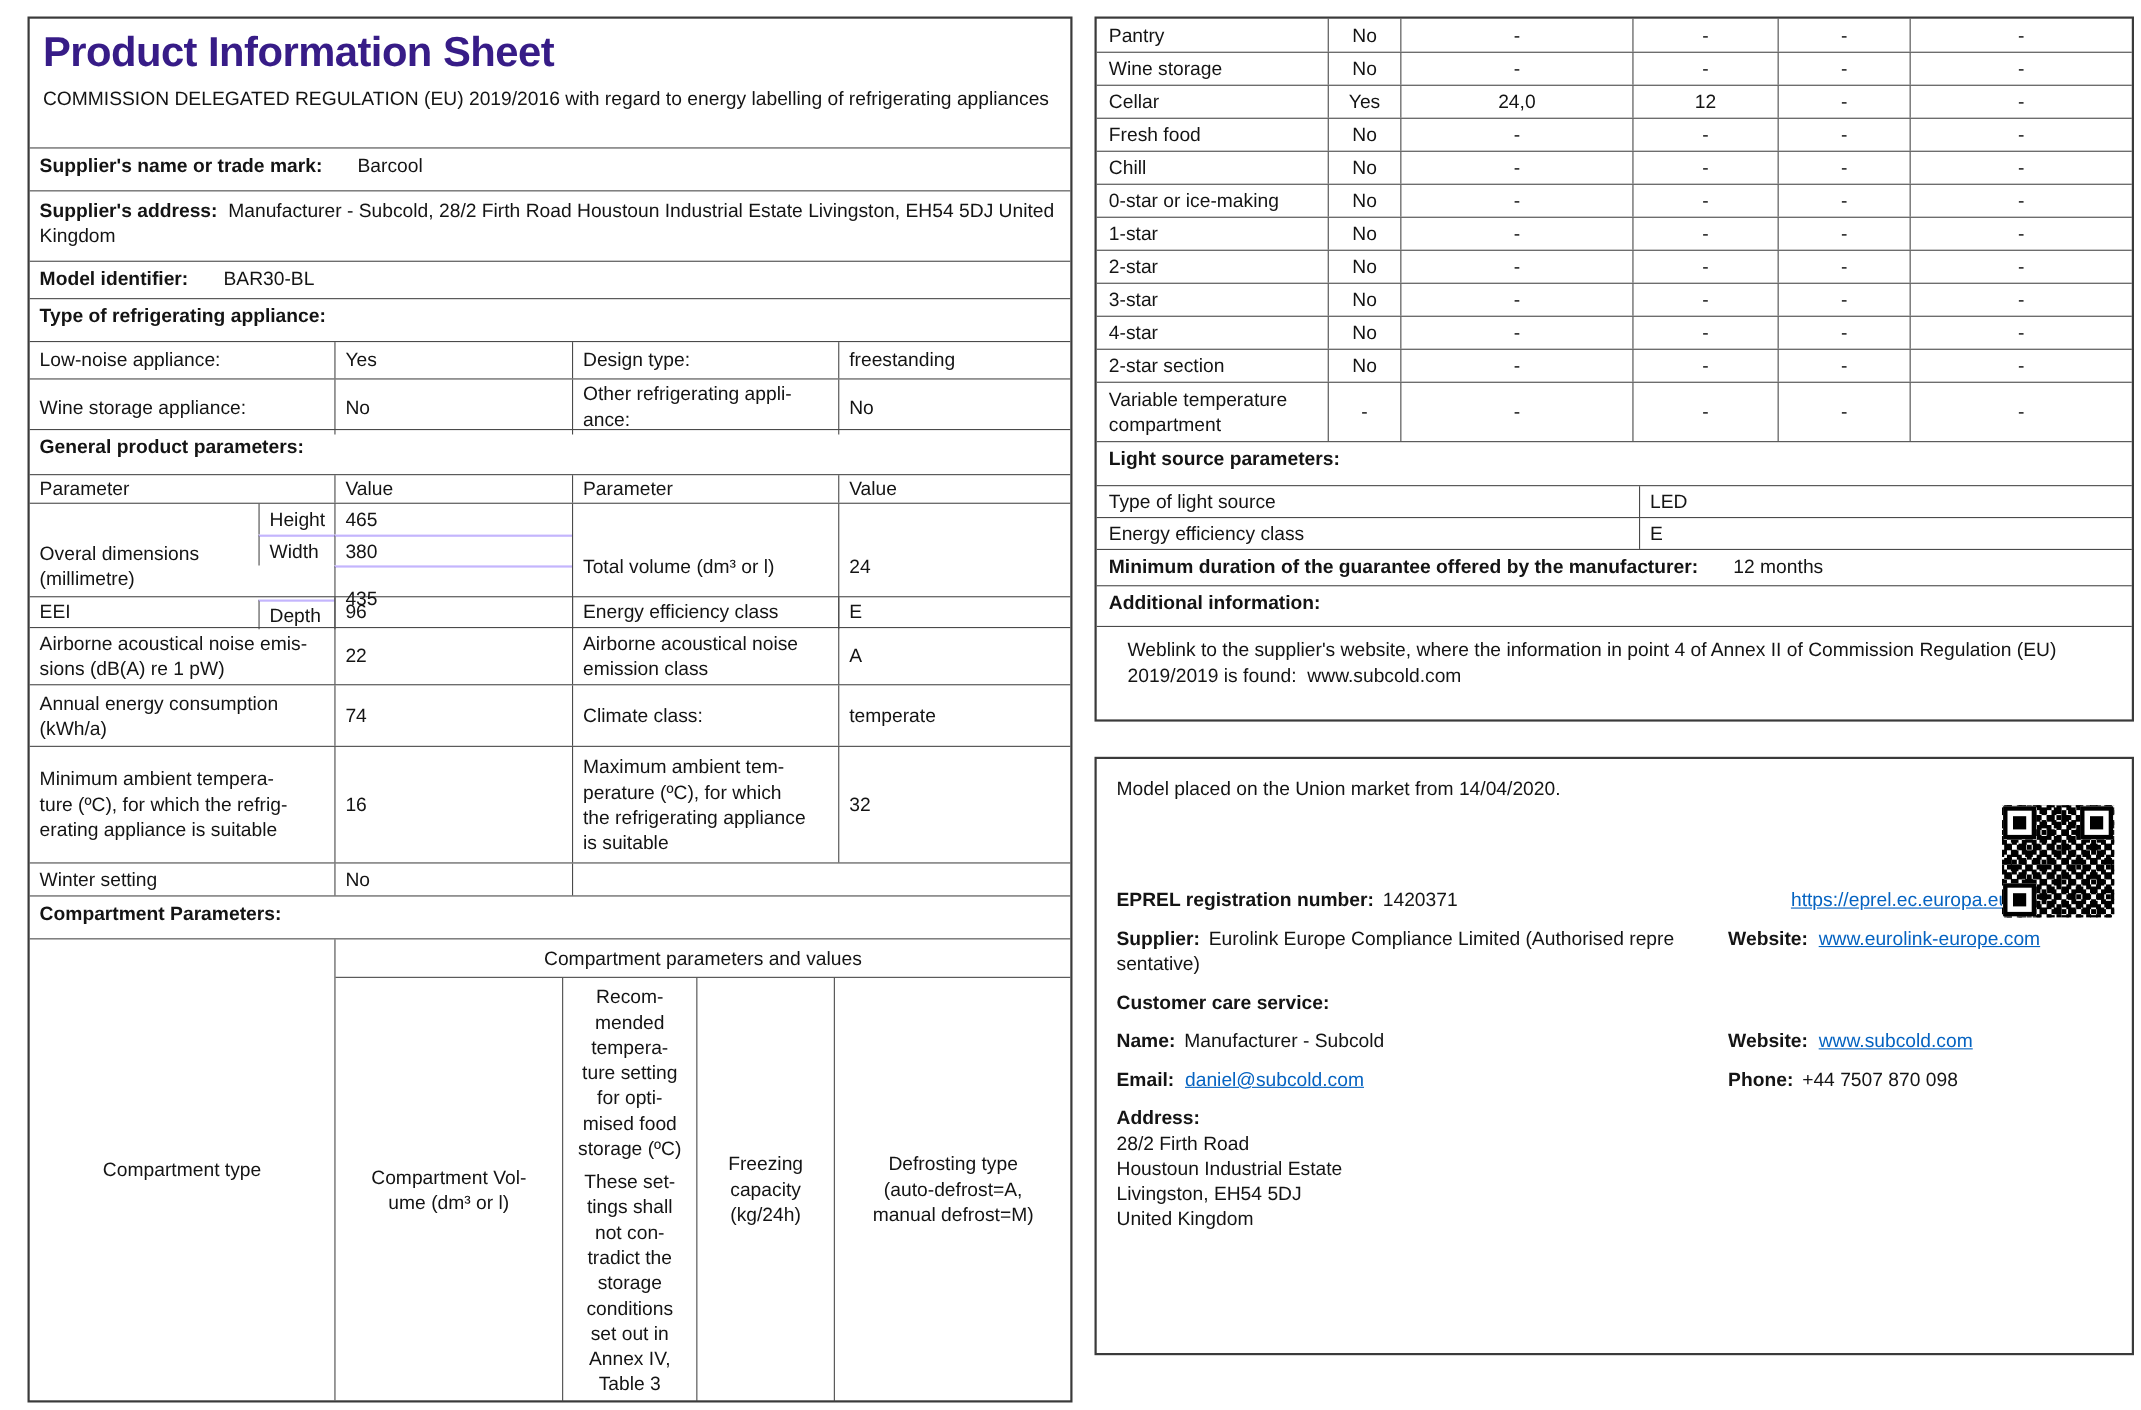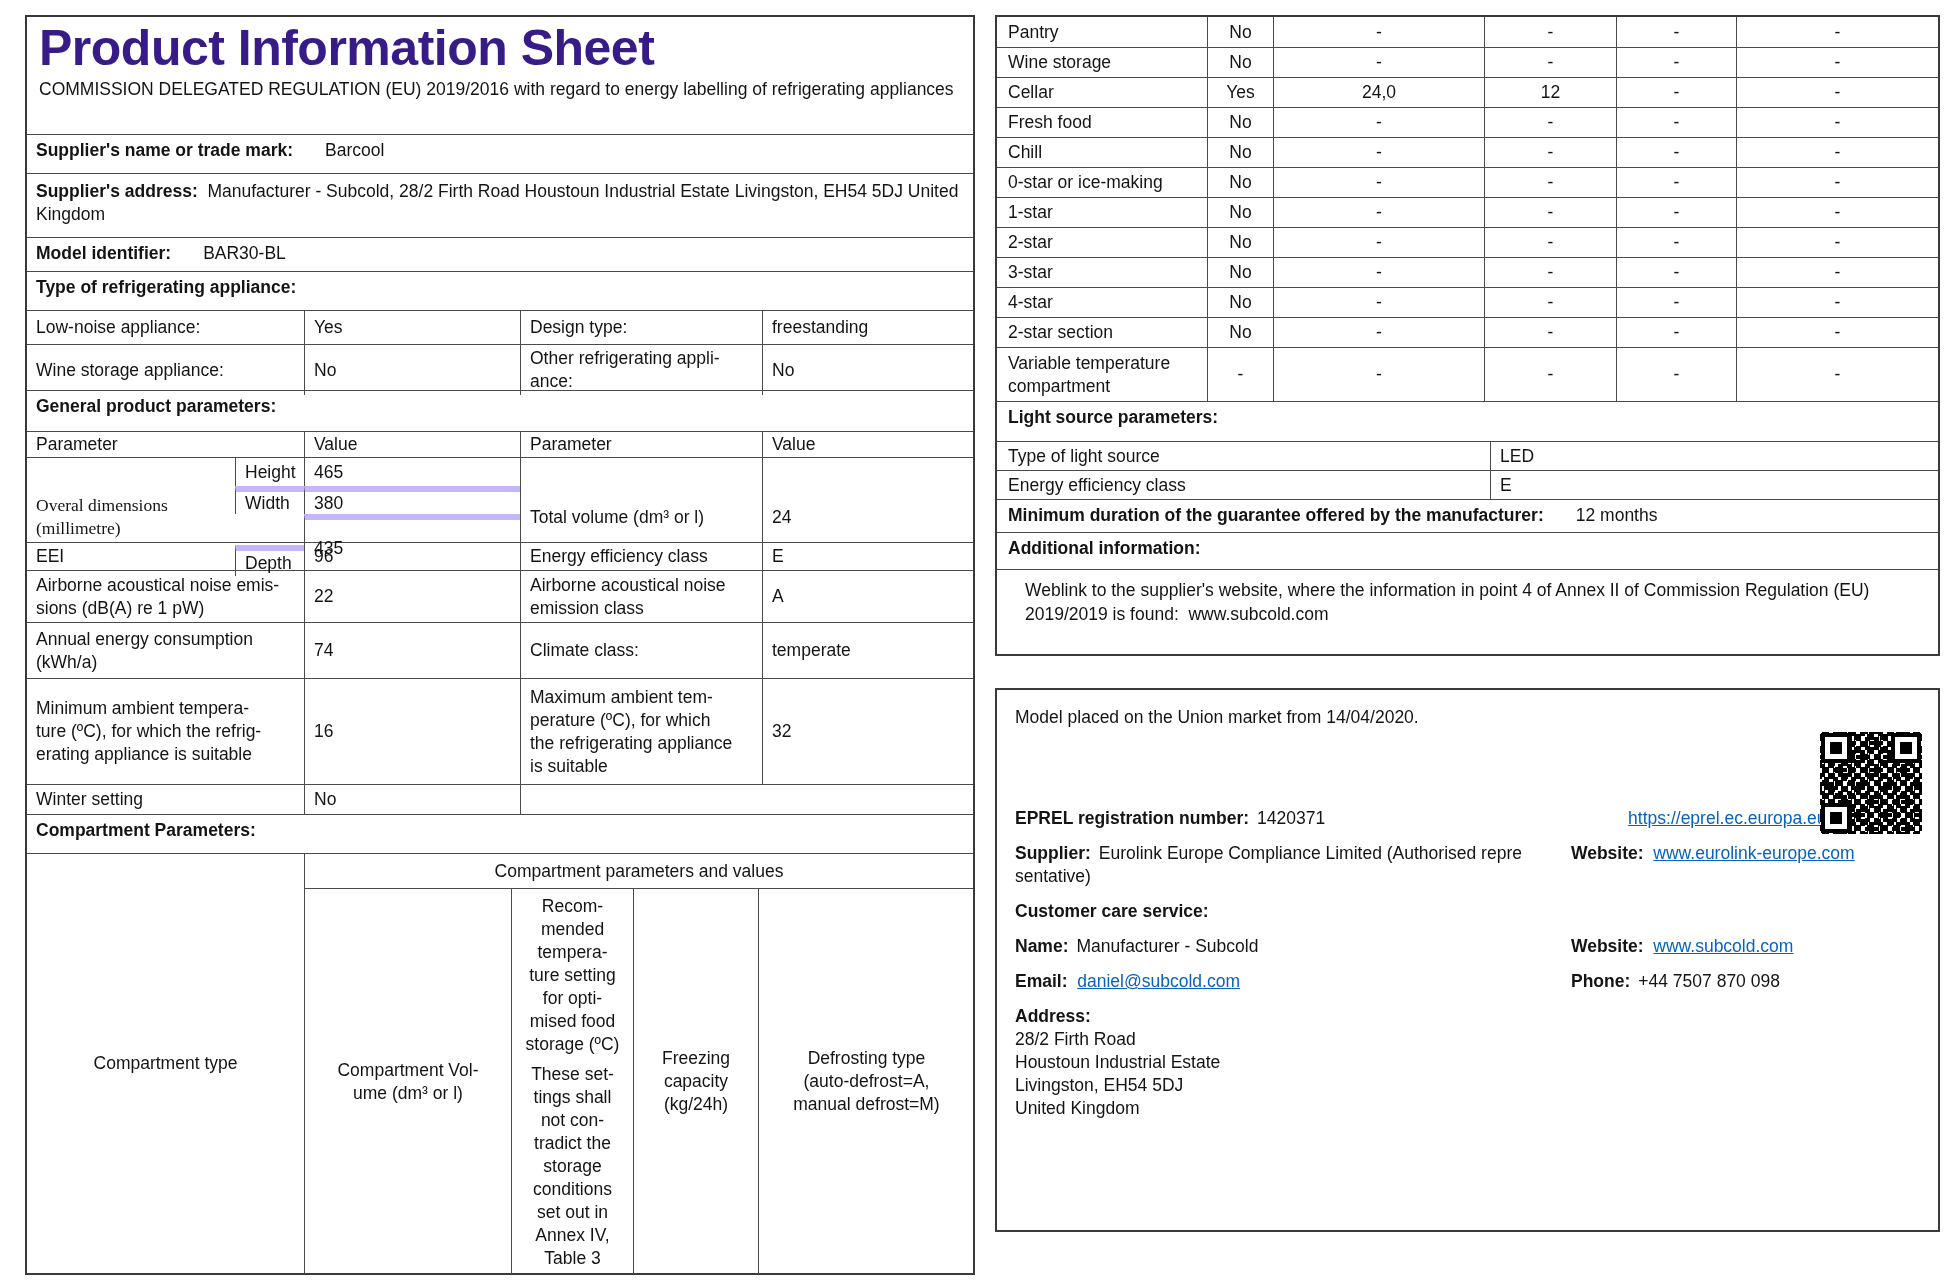--- a/index.html
+++ b/index.html
@@ -22,24 +22,24 @@
   .ml{white-space:pre-line;line-height:23px;}
   .val{margin-left:8px;}
   .ctr{justify-content:center;text-align:center;}
   .block{display:block;padding:5px 9px;line-height:24px;}
 
   
   .g4{grid-template-columns:277px 216px 242px 211px;}
   .gdims{grid-template-columns:208px 69px 216px 242px 211px;grid-template-rows:28px 28px 1fr;}
   .gwinter{grid-template-columns:277px 216px 453px;}
   .gd{border-left:1px solid #4a4a4a;display:flex;align-items:center;padding:2px 9px;box-sizing:border-box;}
-  .gd.bt{border-top:6px solid #c4b5fd;}
-  .gd.nb{border-left:none;font-family:Liberation Serif, serif;}
-
-  .title{color:#371c87;font-size:50px;font-weight:bold;line-height:46px;letter-spacing:-0.5px;}
+  .gd.bt{border-top:2px solid #c4b5fd;}
+  .gd.nb{border-left:none;}
+
+  .title{color:#371c87;font-size:38px;font-weight:bold;line-height:46px;letter-spacing:-0.5px;}
   .subtitle{margin-top:7px;line-height:23px;}
   .pad{padding:8px 12px;box-sizing:border-box;}
 
   
   .comp-wrap{display:grid;grid-template-columns:277px 669px;border-top:1px solid #4a4a4a;}
   .comp-type{display:flex;align-items:center;justify-content:center;text-align:center;}
   .comp-right{border-left:1px solid #4a4a4a;}
   .comp-span{height:34px;display:flex;align-items:center;justify-content:center;box-sizing:border-box;}
   .comp-cols{display:grid;grid-template-columns:206px 122px 125px 216px;border-top:1px solid #4a4a4a;height:385px;box-sizing:border-box;}
   .hc{display:flex;align-items:center;justify-content:center;text-align:center;padding:4px 4px;box-sizing:border-box;min-width:0;}

